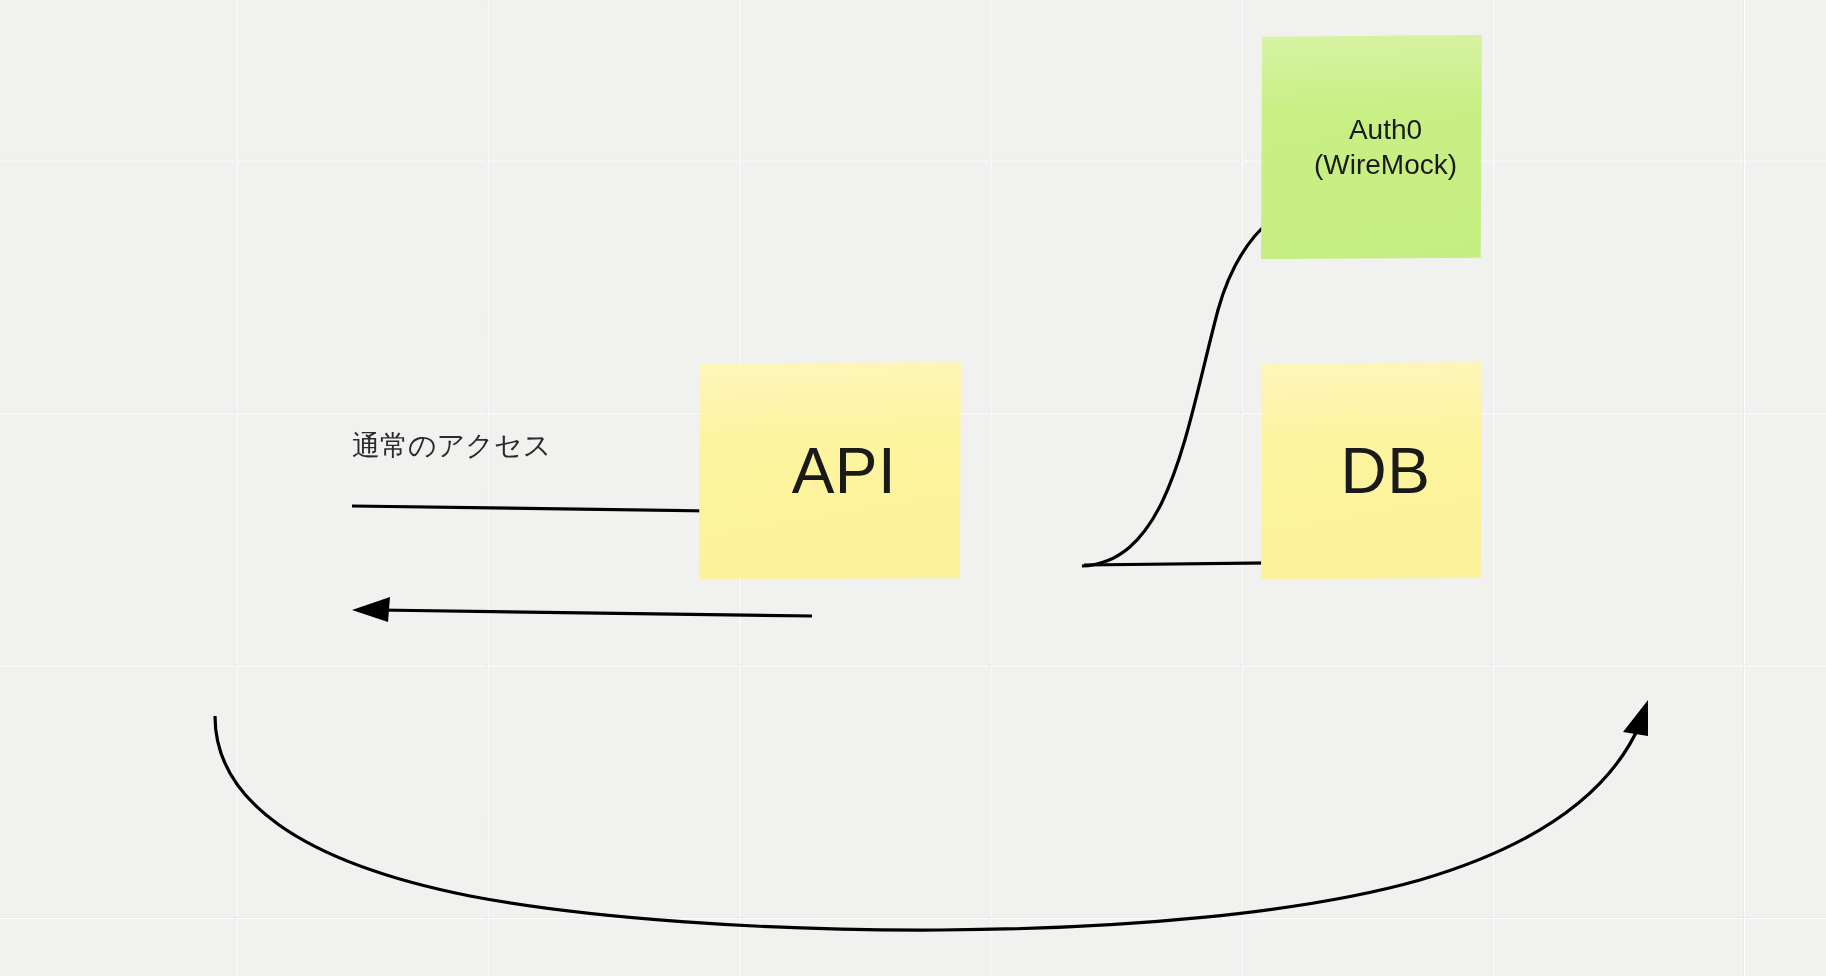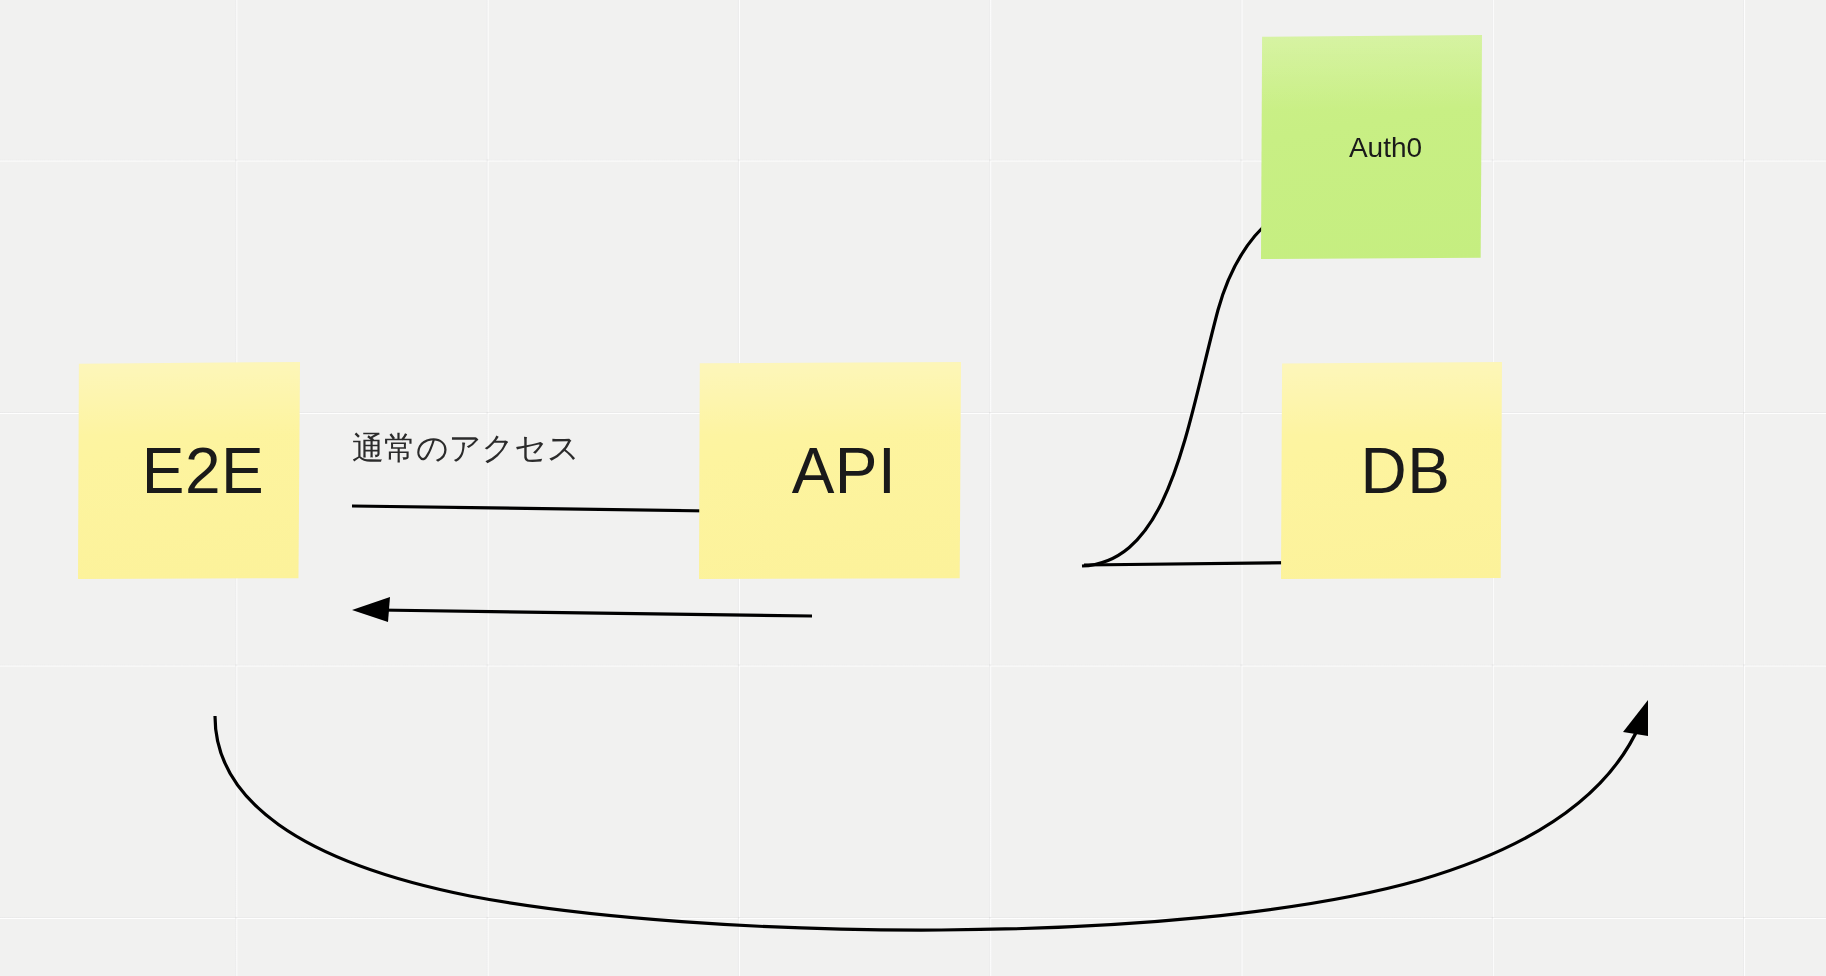--- a/index.html
+++ b/index.html
@@ -55,37 +55,36 @@
   }
   .note-api {
     left: 699px; top: 362px; width: 262px; height: 217px;
     background: linear-gradient(170deg, #fdf4a8 0%, #fdf49f 38%, #fcf29a 100%);
     clip-path: polygon(0.3% 0.6%, 100% 0%, 99.5% 99.6%, 0% 100%);
   }
   .note-db {
     left: 1261px; top: 362px; width: 221px; height: 217px;
     background: linear-gradient(170deg, #fdf4a8 0%, #fdf49f 38%, #fcf29a 100%);
     clip-path: polygon(0.5% 0.7%, 100% 0%, 99.4% 99.5%, 0% 100%);
-    margin-left: 20px;
   }
   .note-auth0 {
     left: 1261px; top: 35px; width: 221px; height: 224px;
     background: linear-gradient(170deg, #ccf08a 0%, #c8ef84 40%, #c5ee80 100%);
     clip-path: polygon(0.5% 0.8%, 100% 0%, 99.4% 99.4%, 0% 100%);
   }
   .note .sheen {
     position: absolute;
     left: 0; top: 0; right: 0; height: 34%;
     background: linear-gradient(180deg, rgba(255,255,255,0.22), rgba(255,255,255,0));
     pointer-events: none;
   }
   .edge-label {
     position: absolute;
     color: #2b2b2b;
-    font-size: 32px;
+    font-size: 28px;
     white-space: nowrap;
     font-family: "DejaVu Sans", "Liberation Sans", sans-serif;
   }
   .label-normal { left: 352px; top: 427px; }
   .label-setup  { left: 686px; top: 775px; }
   svg.edges {
     position: absolute;
     left: 0; top: 0;
     width: 1826px;
     height: 976px;
@@ -122,37 +121,34 @@
       <path d="M 1084 565 L 1438 561"></path>
       <polygon points="1462,560 1424,547 1425,572"></polygon>
     </g>
 
     <g>
       <path d="M 215 716 C 215 800, 300 862, 470 896 C 700 940, 1180 948, 1420 880 C 1570 836, 1620 770, 1640 724"></path>
       <polygon points="1648,700 1623,732, 1648,736"></polygon>
     </g>
   </svg>
 
-  <div class="note note-e2e big">
-    <div class="sheen"></div>
-    <div class="note-inner">E2E</div>
-  </div>
 
   <div class="note note-api big">
     <div class="sheen"></div>
     <div class="note-inner">API</div>
   </div>
 
   <div class="note note-db big">
     <div class="sheen"></div>
     <div class="note-inner">DB</div>
   </div>
 
   <div class="note note-auth0 small">
     <div class="sheen"></div>
     <div class="note-inner">
       <div>Auth0</div>
+      <div>(WireMock)</div>
     </div>
   </div>
 
   <div class="edge-label label-normal">通常のアクセス</div>
 
 </div>
 
 </body></html>

